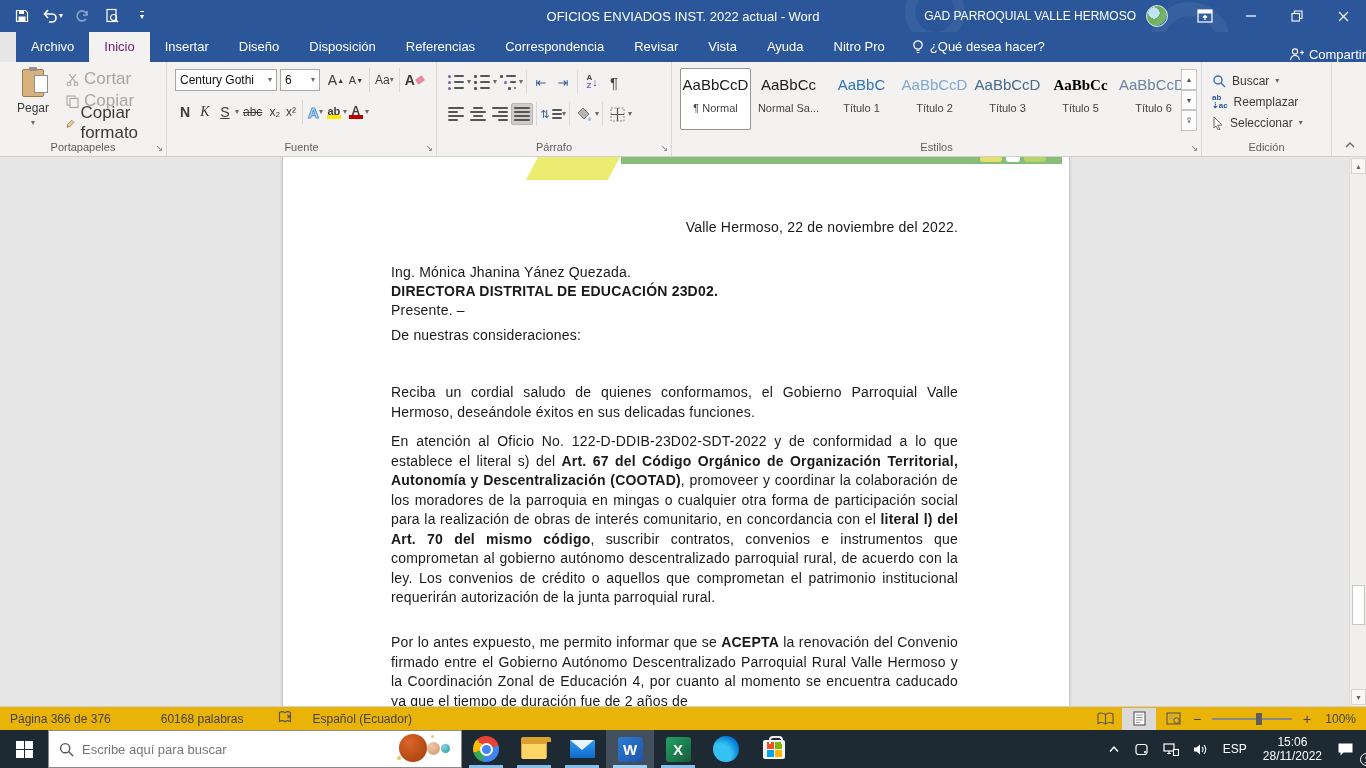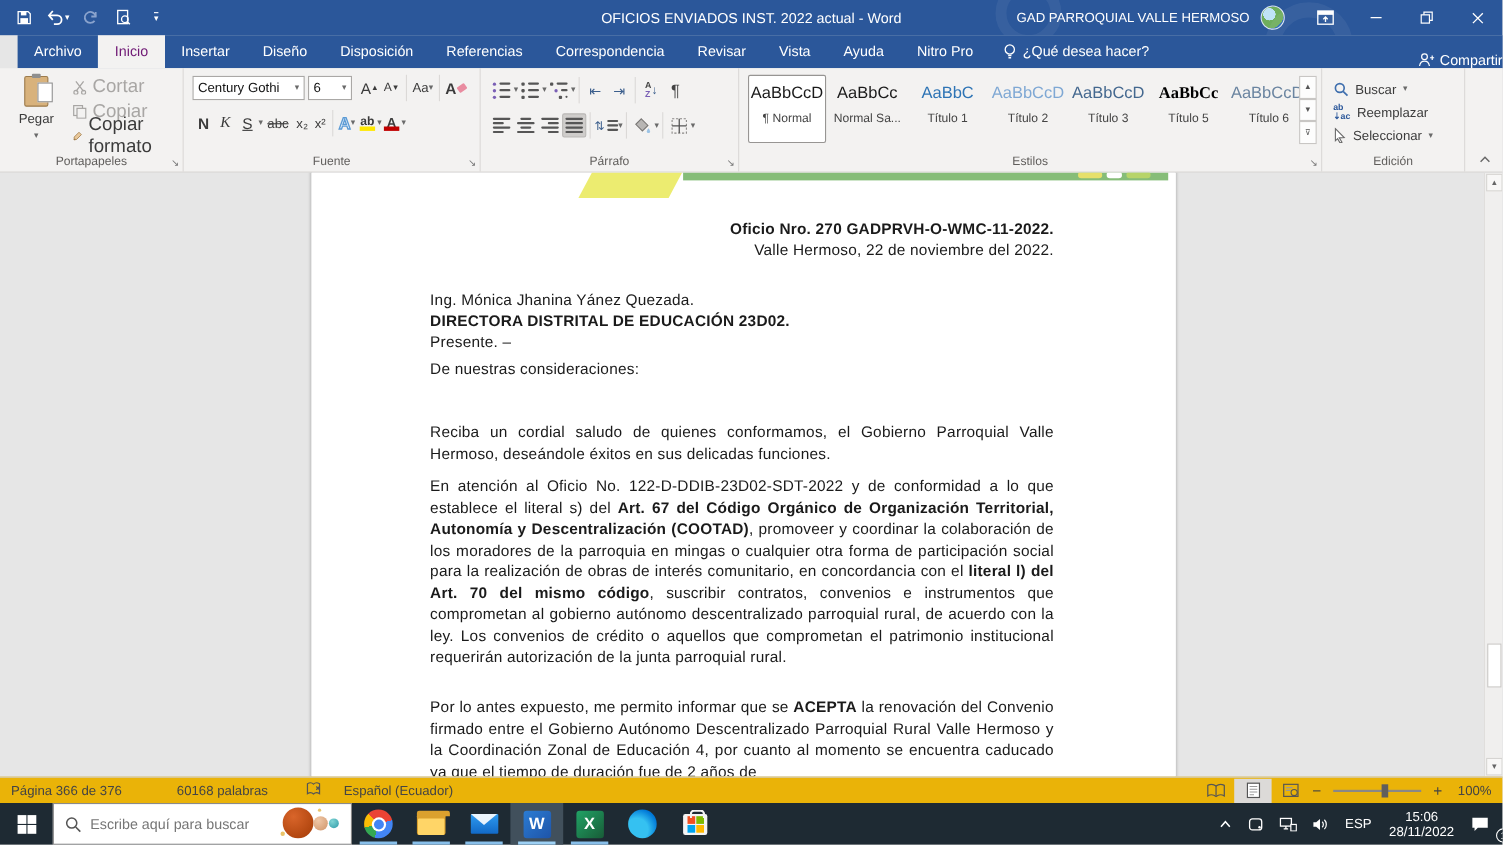--- a/index.html
+++ b/index.html
@@ -92,21 +92,21 @@
 .viewbtn.sel{background:#dcdad8}
 .zoom-track{width:80px;height:2px;background:#8a8886;position:relative;margin:0 8px}
 .zoom-thumb{position:absolute;left:44px;top:-5px;width:6px;height:12px;background:#605e5c}
 .zsign{font-size:14px;color:#444;width:14px;text-align:center}
 
 
 #taskbar{position:absolute;left:0;top:730px;width:1366px;height:38px;background:#1e2a33;display:flex;align-items:stretch;color:#fff}
 .tb-start{width:48px;display:flex;align-items:center;justify-content:center}
 .winlogo{display:grid;grid-template-columns:8px 8px;grid-template-rows:8px 8px;gap:1px}
 .winlogo i{background:#fff}
-#search-wrap{width:272px;background:#fff;border:1px solid #8a8a8a;display:flex;align-items:center;position:relative}
+#search-wrap{width:414px;background:#fff;border:1px solid #8a8a8a;display:flex;align-items:center;position:relative}
 #search-input{border:0;outline:0;flex:1;font-size:13px;color:#444;padding-left:8px;font-family:"Liberation Sans",sans-serif;background:transparent}
 .cortana-art{position:absolute;right:6px;top:3px;width:58px;height:30px;pointer-events:none}
 .ball{position:absolute;border-radius:50%}
 .tb-icon{width:48px;display:flex;align-items:center;justify-content:center;position:relative}
 .tb-icon.active{background:#41505c}
 .runline{position:absolute;bottom:0;left:7px;right:7px;height:3px;background:#88bfea}
 .tb-icon.active .runline{background:#9ed1f5}
 .word-sq{width:25px;height:25px;border-radius:3px;background:linear-gradient(135deg,#2b7cd3,#1e54a8);color:#fff;font-weight:bold;font-size:15px;display:flex;align-items:center;justify-content:center}
 .excel-sq{width:25px;height:25px;border-radius:3px;background:linear-gradient(135deg,#21a366,#185c37);color:#fff;font-weight:bold;font-size:15px;display:flex;align-items:center;justify-content:center}
 .chrome-c{width:26px;height:26px;border-radius:50%;background:conic-gradient(from -45deg,#ea4335 0 120deg,#4285f4 0 240deg,#34a853 0 300deg,#fbbc05 0 360deg);display:flex;align-items:center;justify-content:center}
@@ -542,21 +542,20 @@
 
 <div id="canvas">
   <div id="page">
     <div id="logo-yellow"></div>
     <div id="logo-greenbar">
       <span class="chip" style="width:22px;background:#e6e06b"></span>
       <span class="chip" style="width:14px;background:#ffffff"></span>
       <span class="chip" style="width:22px;background:#b7d469"></span>
     </div>
 
-    <div class="para doc-text" style="top:57px;text-align:right;font-weight:bold">Oficio Nro. 270 GADPRVH-O-WMC-11-2022.</div>
     <div class="para doc-text" style="top:76px;text-align:right">Valle Hermoso, 22 de noviembre del 2022.</div>
 
     <div class="para doc-text" style="top:121px;text-align:left">Ing. Mónica Jhanina Yánez Quezada.</div>
     <div class="para doc-text" style="top:140px;text-align:left;font-weight:bold">DIRECTORA DISTRITAL DE EDUCACIÓN 23D02.</div>
     <div class="para doc-text" style="top:159px;text-align:left">Presente. –</div>
     <div class="para doc-text" style="top:184px;text-align:left">De nuestras consideraciones:</div>
 
     <div class="para doc-text" style="top:241px"><span>Reciba un cordial saludo de quienes conformamos, el Gobierno Parroquial Valle Hermoso, deseándole éxitos en sus delicadas funciones.</span></div>
     <div class="para doc-text" style="top:290px"><span>En atención al Oficio No. 122-D-DDIB-23D02-SDT-2022 y de conformidad a lo que establece el literal s) del </span><span style="font-weight: bold;">Art. 67 del Código Orgánico de Organización Territorial, Autonomía y Descentralización (COOTAD)</span><span>, promoveer y coordinar la colaboración de los moradores de la parroquia en mingas o cualquier otra forma de participación social para la realización de obras de interés comunitario, en concordancia con el </span><span style="font-weight: bold;">literal l) del Art. 70 del mismo código</span><span>, suscribir contratos, convenios e instrumentos que comprometan al gobierno autónomo descentralizado parroquial rural, de acuerdo con la ley. Los convenios de crédito o aquellos que comprometan el patrimonio institucional requerirán autorización de la junta parroquial rural.</span></div>
     <div class="para doc-text" style="top:491px"><span>Por lo antes expuesto, me permito informar que se </span><span style="font-weight: bold;">ACEPTA</span><span> la renovación del Convenio firmado entre el Gobierno Autónomo Descentralizado Parroquial Rural Valle Hermoso y la Coordinación Zonal de Educación 4, por cuanto al momento se encuentra caducado ya que el tiempo de duración fue de 2 años de</span></div>

